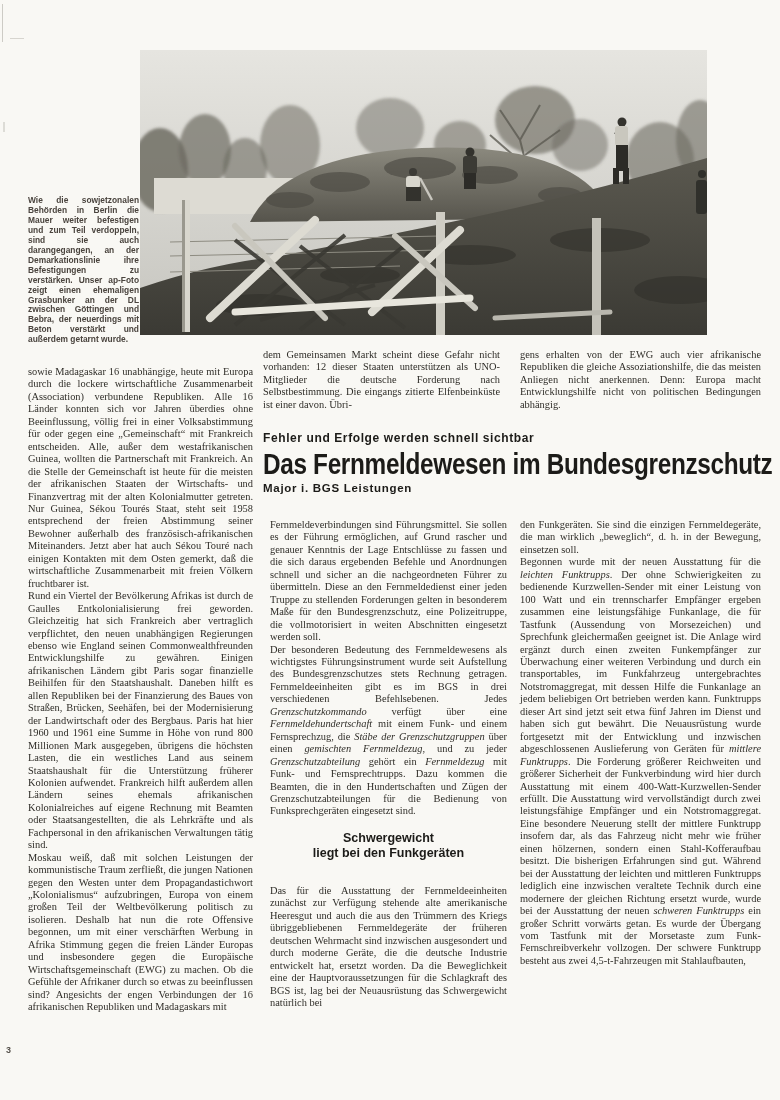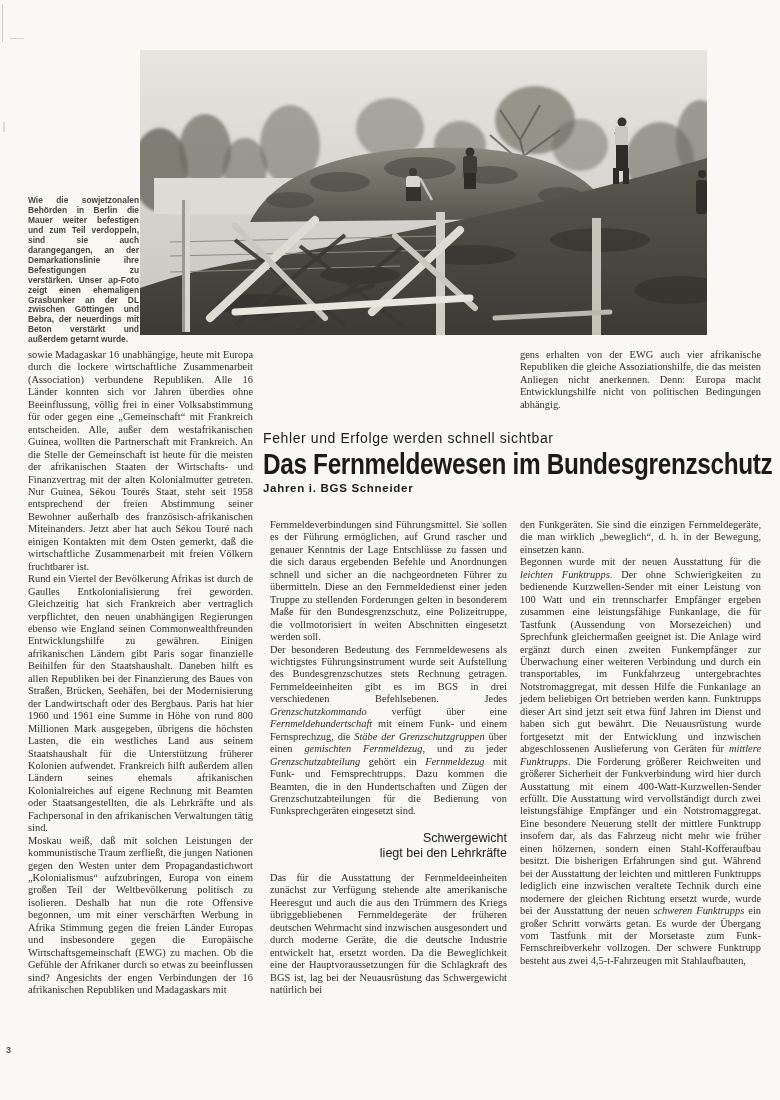--- a/index.html
+++ b/index.html
@@ -20,45 +20,45 @@
     font-family:"Liberation Sans", sans-serif;
     font-size:8.4px; line-height:9.95px; font-weight:bold;
     color:#4a443e; text-align:justify; hyphens:auto;
   }
   
   .col {
     position:absolute; text-align:justify; hyphens:auto;
     font-size:10.4px; line-height:12.45px;
   }
   .col p { margin:0; }
-  .col-left   { left:28px;  top:349px; width:225px; }
+  .col-left   { left:28px;  top:366px; width:225px; }
   .col-mid-top{ left:263px; top:349px; width:237px; }
   .col-right-top{ left:520px; top:349px; width:241px; }
   .col-art-a  { left:270px; top:519px; width:237px; }
   .col-art-b  { left:520px; top:519px; width:241px; }
   
   .art-header { position:absolute; left:263px; top:431px; width:505px;
     font-family:"Liberation Sans", sans-serif; color:#1c1b18; }
   .kicker {
-    font-size:14px; font-weight:normal; letter-spacing:0.6px; line-height:14px;
+    font-size:12px; font-weight:bold; letter-spacing:0.6px; line-height:14px;
   }
   .headline {
     margin-top:3px; white-space:nowrap;
     font-size:29px; font-weight:bold; letter-spacing:-0.4px; line-height:32px;
     transform:scaleX(0.84); transform-origin:left center;
   }
   .byline {
     margin-top:2px; font-size:11.5px; font-weight:bold; letter-spacing:0.7px;
   }
   
   .subhead {
-    margin:13px 0 10px 0;
+    margin:13px 0 23px 0;
     font-family:"Liberation Sans", sans-serif;
-    font-size:12.5px; font-weight:normal; line-height:15.5px; color:#1c1b18;
-    text-align:right;
+    font-size:12.5px; font-weight:bold; line-height:15.5px; color:#1c1b18;
+    text-align:center;
   }
   
   .pagenum {
     position:absolute; left:6px; top:1045px;
     font-family:"Liberation Sans", sans-serif;
     font-size:9px; font-weight:bold; color:#55514b;
   }
   
   .scratch1 { position:absolute; left:2px; top:4px; width:1px; height:38px;
     background:#a9a69f; opacity:.55; }
@@ -200,41 +200,44 @@
   </div>
 
   <div class="caption">Wie die sowjetzonalen Behörden in Berlin die Mauer weiter befestigen und zum Teil verdoppeln, sind sie auch darangegangen, an der Demarkationslinie ihre Befestigungen zu verstärken. Unser ap-Foto zeigt einen ehemaligen Grasbunker an der DL zwischen Göttingen und Bebra, der neuerdings mit Beton verstärkt und außerdem getarnt wurde.</div>
 
   <div class="col col-left">
     <p>sowie Madagaskar 16 unabhängige, heute mit Europa durch die lockere wirtschaftliche Zusammenarbeit (Association) verbundene Republiken. Alle 16 Länder konnten sich vor Jahren überdies ohne Beeinflussung, völlig frei in einer Volksabstimmung für oder gegen eine „Gemeinschaft“ mit Frankreich entscheiden. Alle, außer dem westafrikanischen Guinea, wollten die Partnerschaft mit Frankreich. An die Stelle der Gemeinschaft ist heute für die meisten der afrikanischen Staaten der Wirtschafts- und Finanzvertrag mit der alten Kolonialmutter getreten. Nur Guinea, Sékou Tourés Staat, steht seit 1958 entsprechend der freien Abstimmung seiner Bewohner außerhalb des französisch-afrikanischen Miteinanders. Jetzt aber hat auch Sékou Touré nach einigen Kontakten mit dem Osten gemerkt, daß die wirtschaftliche Zusammenarbeit mit freien Völkern fruchtbarer ist.</p>
     <p>Rund ein Viertel der Bevölkerung Afrikas ist durch de Gaulles Entkolonialisierung frei geworden. Gleichzeitig hat sich Frankreich aber vertraglich verpflichtet, den neuen unabhängigen Regierungen ebenso wie England seinen Commonwealthfreunden Entwicklungshilfe zu gewähren. Einigen afrikanischen Ländern gibt Paris sogar finanzielle Beihilfen für den Staatshaushalt. Daneben hilft es allen Republiken bei der Finanzierung des Baues von Straßen, Brücken, Seehäfen, bei der Modernisierung der Landwirtschaft oder des Bergbaus. Paris hat hier 1960 und 1961 eine Summe in Höhe von rund 800 Millionen Mark ausgegeben, übrigens die höchsten Lasten, die ein westliches Land aus seinem Staatshaushalt für die Unterstützung früherer Kolonien aufwendet. Frankreich hilft außerdem allen Ländern seines ehemals afrikanischen Kolonialreiches auf eigene Rechnung mit Beamten oder Staatsangestellten, die als Lehrkräfte und als Fachpersonal in den afrikanischen Verwaltungen tätig sind.</p>
     <p>Moskau weiß, daß mit solchen Leistungen der kommunistische Traum zerfließt, die jungen Nationen gegen den Westen unter dem Propagandastichwort „Kolonialismus“ aufzubringen, Europa von einem großen Teil der Weltbevölkerung politisch zu isolieren. Deshalb hat nun die rote Offensive begonnen, um mit einer verschärften Werbung in Afrika Stimmung gegen die freien Länder Europas und insbesondere gegen die Europäische Wirtschaftsgemeinschaft (EWG) zu machen. Ob die Gefühle der Afrikaner durch so etwas zu beeinflussen sind? Angesichts der engen Verbindungen der 16 afrikanischen Republiken und Madagaskars mit</p>
   </div>
 
+  <div class="col col-mid-top">
+    <p>dem Gemeinsamen Markt scheint diese Gefahr nicht vorhanden: 12 dieser Staaten unterstützen als UNO-Mitglieder die deutsche Forderung nach Selbstbestimmung. Die eingangs zitierte Elfenbeinküste ist einer davon. Übri-</p>
+  </div>
 
   <div class="col col-right-top">
     <p>gens erhalten von der EWG auch vier afrikanische Republiken die gleiche Assoziationshilfe, die das meisten Anliegen nicht anerkennen. Denn: Europa macht Entwicklungshilfe nicht von politischen Bedingungen abhängig.</p>
   </div>
 
   <div class="art-header">
     <div class="kicker">Fehler und Erfolge werden schnell sichtbar</div>
     <div class="headline">Das Fernmeldewesen im Bundesgrenzschutz</div>
-    <div class="byline">Jahren i. BGS Schneider</div>
+    <div class="byline">Major i. BGS Leistungen</div>
   </div>
 
   <div class="col col-art-a">
     <p>Fernmeldeverbindungen sind Führungsmittel. Sie sollen es der Führung ermöglichen, auf Grund rascher und genauer Kenntnis der Lage Entschlüsse zu fassen und die sich daraus ergebenden Befehle und Anordnungen schnell und sicher an die nachgeordneten Führer zu übermitteln. Diese an den Fernmeldedienst einer jeden Truppe zu stellenden Forderungen gelten in besonderem Maße für den Bundesgrenzschutz, eine Polizeitruppe, die vollmotorisiert in weiten Abschnitten eingesetzt werden soll.</p>
     <p>Der besonderen Bedeutung des Fernmeldewesens als wichtigstes Führungsinstrument wurde seit Aufstellung des Bundesgrenzschutzes stets Rechnung getragen. Fernmeldeeinheiten gibt es im BGS in drei verschiedenen Befehlsebenen. Jedes <i>Grenzschutzkommando</i> verfügt über eine <i>Fernmeldehundertschaft</i> mit einem Funk- und einem Fernsprechzug, die <i>Stäbe der Grenzschutzgruppen</i> über einen <i>gemischten Fernmeldezug</i>, und zu jeder <i>Grenzschutzabteilung</i> gehört ein <i>Fernmeldezug</i> mit Funk- und Fernsprechtrupps. Dazu kommen die Beamten, die in den Hundertschaften und Zügen der Grenzschutzabteilungen für die Bedienung von Funksprechgeräten eingesetzt sind.</p>
     <div class="subhead">
       <div>Schwergewicht</div>
-      <div>liegt bei den Lehrkräfte</div>
+      <div>liegt bei den Funkgeräten</div>
     </div>
     <p>Das für die Ausstattung der Fernmeldeeinheiten zunächst zur Verfügung stehende alte amerikanische Heeresgut und auch die aus den Trümmern des Kriegs übriggebliebenen Fernmeldegeräte der früheren deutschen Wehrmacht sind inzwischen ausgesondert und durch moderne Geräte, die die deutsche Industrie entwickelt hat, ersetzt worden. Da die Beweglichkeit eine der Hauptvoraussetzungen für die Schlagkraft des BGS ist, lag bei der Neuausrüstung das Schwergewicht natürlich bei</p>
   </div>
 
   <div class="col col-art-b">
-    <p>den Funkgeräten. Sie sind die einzigen Fernmeldegeräte, die man wirklich „beweglich“, d. h. in der Bewegung, einsetzen kann.</p>
+    <p>den Funkgeräten. Sie sind die einzigen Fernmeldegeräte, die man wirklich „beweglich“, d. h. in der Bewegung, einsetzen soll.</p>
     <p>Begonnen wurde mit der neuen Ausstattung für die <i>leichten Funktrupps</i>. Der ohne Schwierigkeiten zu bedienende Kurzwellen-Sender mit einer Leistung von 100 Watt und ein trennscharfer Empfänger ergeben zusammen eine leistungsfähige Funkanlage, die für Tastfunk (Aussendung von Morsezeichen) und Sprechfunk gleichermaßen geeignet ist. Die Anlage wird ergänzt durch einen zweiten Funkempfänger zur Überwachung einer weiteren Verbindung und durch ein transportables, im Funkfahrzeug untergebrachtes Notstromaggregat, mit dessen Hilfe die Funkanlage an jedem beliebigen Ort betrieben werden kann. Funktrupps dieser Art sind jetzt seit etwa fünf Jahren im Dienst und haben sich gut bewährt. Die Neuausrüstung wurde fortgesetzt mit der Entwicklung und inzwischen abgeschlossenen Auslieferung von Geräten für <i>mittlere Funktrupps</i>. Die Forderung größerer Reichweiten und größerer Sicherheit der Funkverbindung wird hier durch Ausstattung mit einem 400-Watt-Kurzwellen-Sender erfüllt. Die Ausstattung wird vervollständigt durch zwei leistungsfähige Empfänger und ein Notstromaggregat. Eine besondere Neuerung stellt der mittlere Funktrupp insofern dar, als das Fahrzeug nicht mehr wie früher einen hölzernen, sondern einen Stahl-Kofferaufbau besitzt. Die bisherigen Erfahrungen sind gut. Während bei der Ausstattung der leichten und mittleren Funktrupps lediglich eine inzwischen veraltete Technik durch eine modernere der gleichen Richtung ersetzt wurde, wurde bei der Ausstattung der neuen <i>schweren Funktrupps</i> ein großer Schritt vorwärts getan. Es wurde der Übergang vom Tastfunk mit der Morsetaste zum Funk-Fernschreibverkehr vollzogen. Der schwere Funktrupp besteht aus zwei 4,5-t-Fahrzeugen mit Stahlaufbauten,</p>
   </div>
 
   <div class="pagenum">3</div>
 
 </div>
 
 </body></html>

